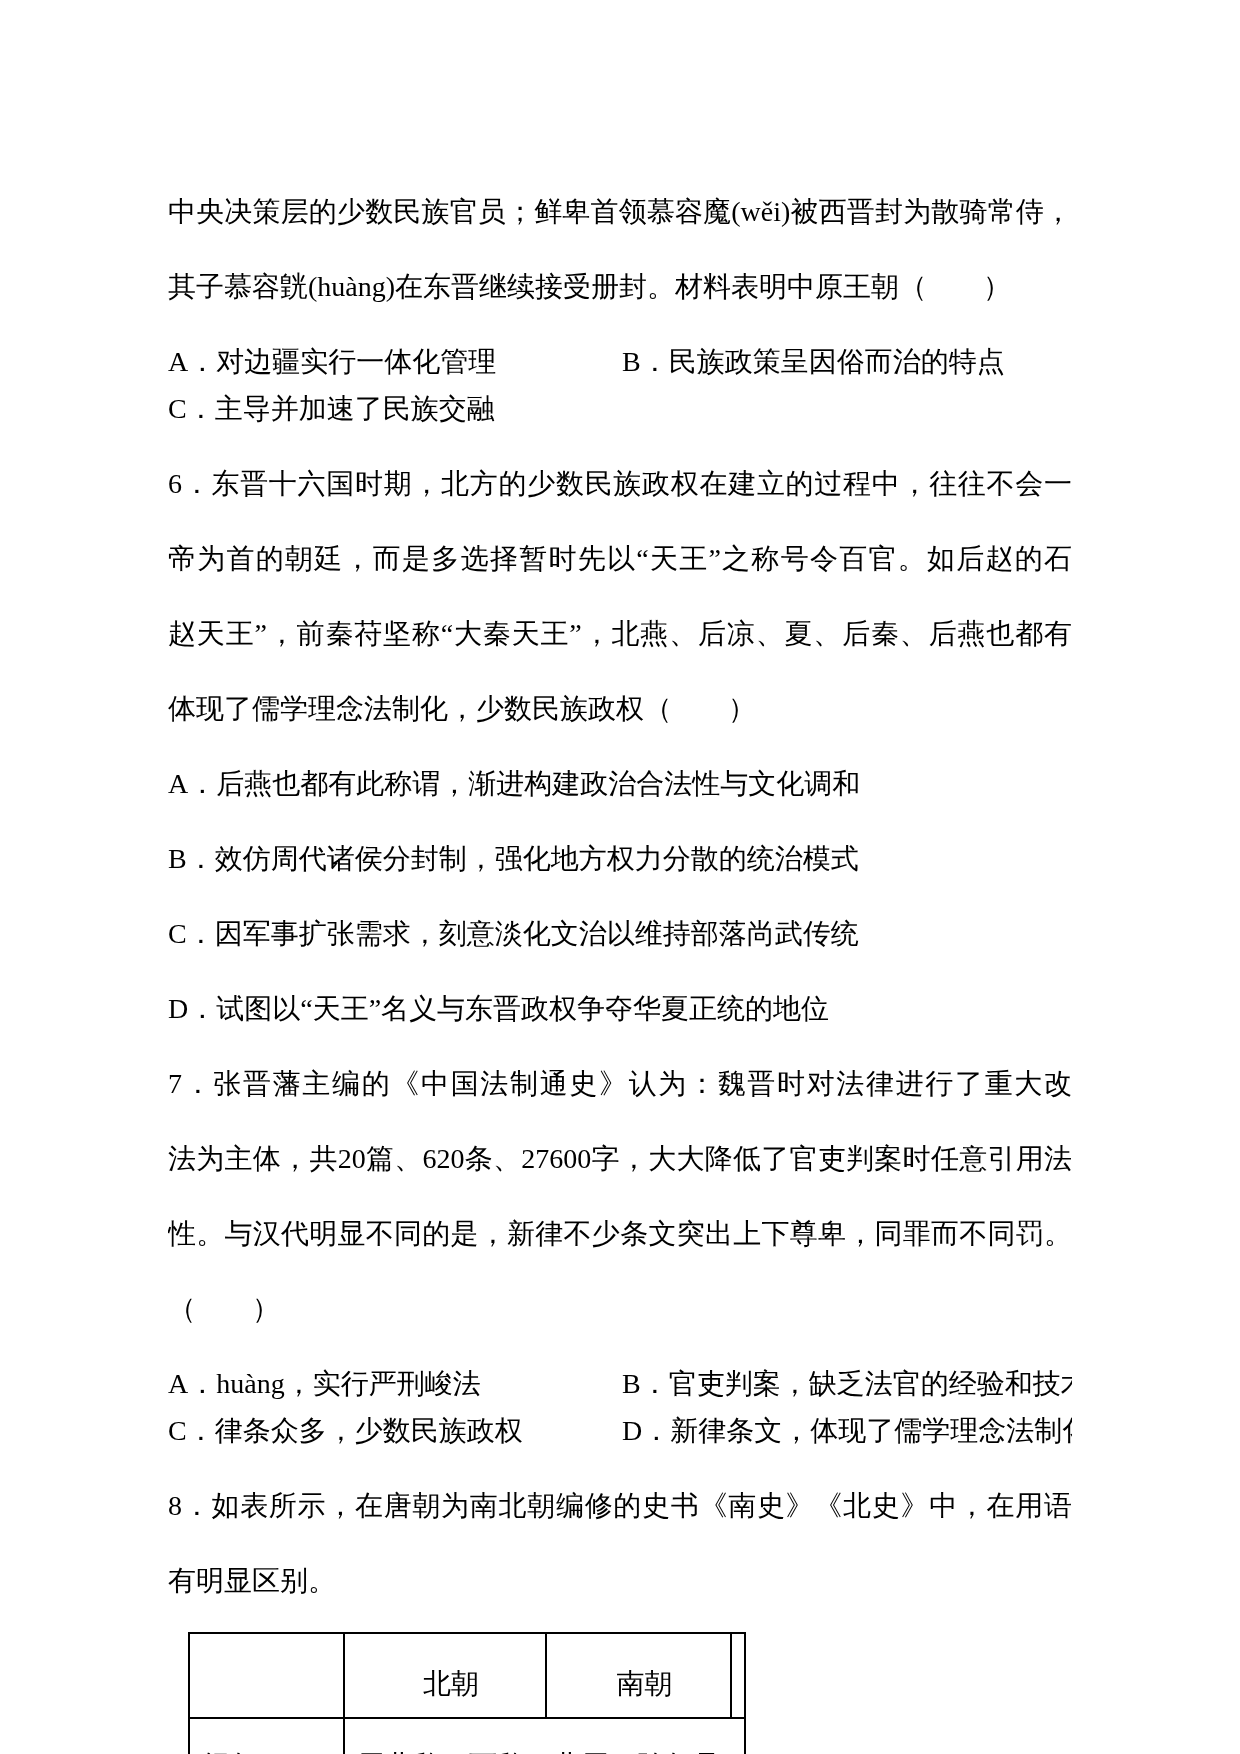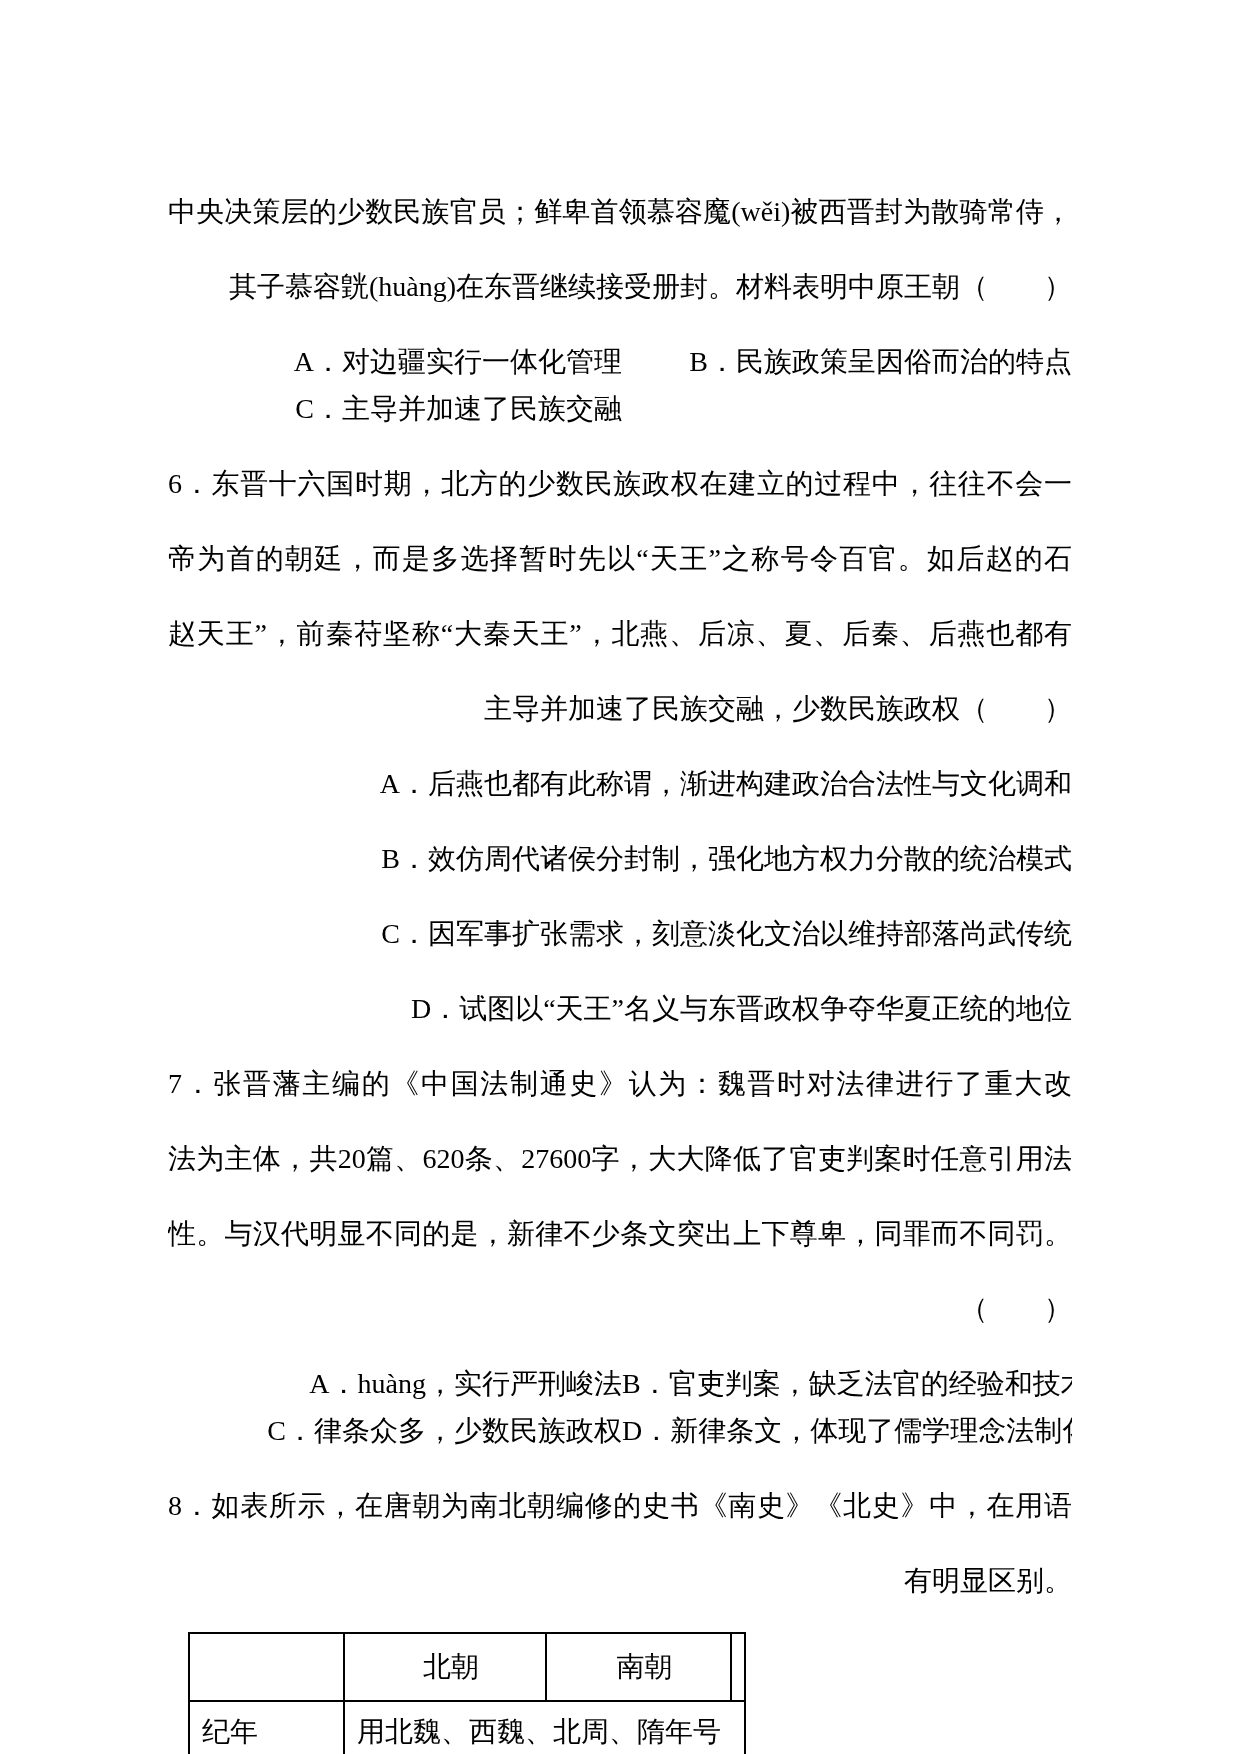--- a/index.html
+++ b/index.html
@@ -21,21 +21,20 @@
     left: 168px;
     top: 160px;
     width: 904px;
     font-size: 28px;
   }
   .line {
     height: 47px;
     line-height: 47px;
     overflow: hidden;
     white-space: nowrap;
-    text-align: right;
   }
   
   .just {
     white-space: normal;
     text-align: justify;
     text-align-last: justify;
   }
   
   .opts {
     display: grid;
@@ -43,21 +42,21 @@
   }
   table.qtable {
     border-collapse: collapse;
     table-layout: fixed;
     margin-left: 20px; 
     width: 556px;
   }
   table.qtable td {
     border: 2px solid #000000;
     font-size: 28px;
-    padding: 0 0 0 12px;
+    padding: 17px 0 0 12px;
     vertical-align: middle;
     overflow: hidden;
   }
   td.c1 { width: 141px; }
   td.c2 { width: 188px; }
   td.c3 { width: 171px; }
   td.c4 { width: 0px; padding: 0; }
   tr.tr1 td { height: 66px; }
   tr.tr2 td { height: 59px; }
   td.hd { text-align: center; padding: 0; }
@@ -74,21 +73,21 @@
       <span>A．对边疆实行一体化管理</span>
       <span>B．民族政策呈因俗而治的特点</span>
     </div>
     <div class="line opts">
       <span>C．主导并加速了民族交融</span>
     </div>
 
     <p class="line just">6．东晋十六国时期，北方的少数民族政权在建立的过程中，往往不会一步到位，建立以皇</p>
     <p class="line just">帝为首的朝廷，而是多选择暂时先以“天王”之称号令百官。如后赵的石勒、石虎称“大</p>
     <p class="line just">赵天王”，前秦苻坚称“大秦天王”，北燕、后凉、夏、后秦、后燕也都有此称谓。这一</p>
-    <p class="line">主导并加速了民族交融，少数民族政权（　　）</p>
+    <p class="line">体现了儒学理念法制化，少数民族政权（　　）</p>
     <p class="line">A．后燕也都有此称谓，渐进构建政治合法性与文化调和</p>
     <p class="line">B．效仿周代诸侯分封制，强化地方权力分散的统治模式</p>
     <p class="line">C．因军事扩张需求，刻意淡化文治以维持部落尚武传统</p>
     <p class="line">D．试图以“天王”名义与东晋政权争夺华夏正统的地位</p>
 
     <p class="line just">7．张晋藩主编的《中国法制通史》认为：魏晋时对法律进行了重大改革。改定的新律以刑</p>
     <p class="line just">法为主体，共20篇、620条、27600字，大大降低了官吏判案时任意引用法令条文的可能</p>
     <p class="line just">性。与汉代明显不同的是，新律不少条文突出上下尊卑，同罪而不同罚。这表明魏晋时期</p>
     <p class="line">（　　）</p>
     <div class="line opts">

